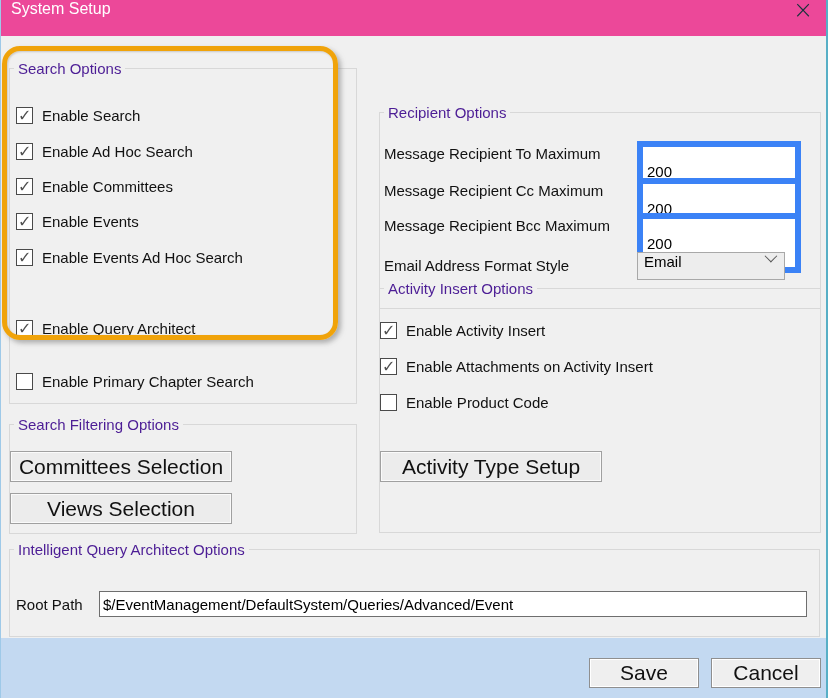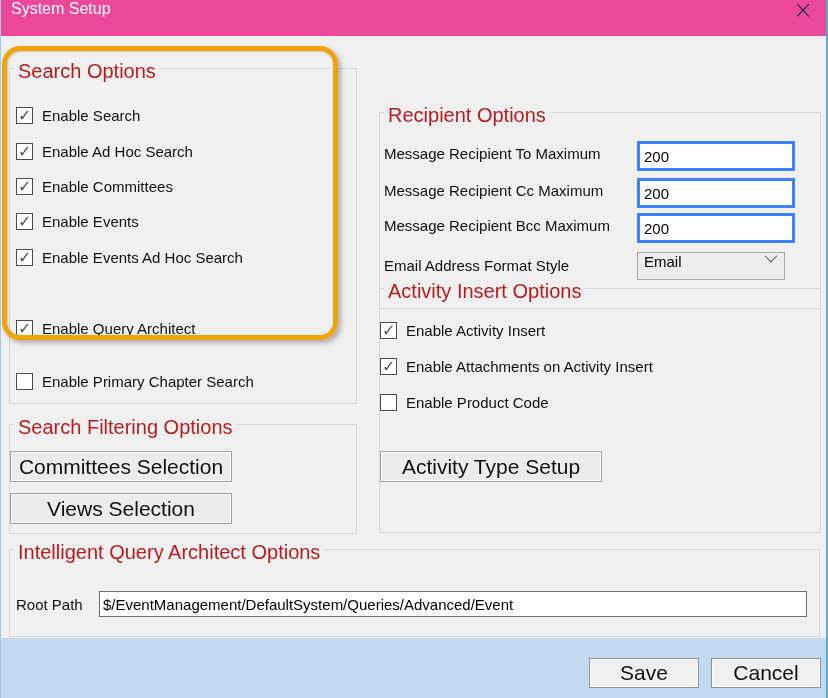--- a/index.html
+++ b/index.html
@@ -23,21 +23,21 @@
   .titlebar .close {
     color:#16333B; font-size:24px; font-weight:300; line-height:20px;
     cursor:default; padding:0 4px; font-family:"DejaVu Sans",sans-serif;
   }
   
   .group {
     position:absolute; border:1px solid #D8D8D8; box-sizing:border-box;
   }
   .group > .gtitle {
     position:absolute; top:-9px; left:4px; background:#F0F0F0;
-    padding:0 4px; font-size:20px; color:#b91c1c; white-space:nowrap;
+    padding:0 4px; font-size:15px; color:#4c1d95; white-space:nowrap;
   }
   
   .highlight {
     position:absolute; left:1px; top:46px; width:336px; height:294px;
     border:5px solid #F0A30A; border-radius:18px; box-sizing:border-box;
     box-shadow:3px 3px 5px rgba(120,120,120,0.55), inset 1px 1px 2px rgba(120,120,120,0.35);
     pointer-events:none; z-index:10;
   }
   
   .cbrow {
@@ -57,21 +57,21 @@
     position:absolute; background:#ECECEC; border:1px solid #A0A0A0;
     box-shadow:inset 0 0 0 1px #FAFAFA; font-size:21px; color:#111;
     display:flex; align-items:center; justify-content:center;
     box-sizing:border-box; cursor:default;
   }
   
   .rrow { position:absolute; left:4px; width:434px; height:26px; }
   .rrow .flabel { font-size:15px; color:#111; line-height:26px; white-space:nowrap; }
   .rrow input {
     position:absolute; left:253px; top:0; width:144px; height:24px;
-    border:3px solid #3b82f6; font-size:15px; padding:0 4px;
+    border:6px solid #3b82f6; font-size:15px; padding:12px 4px;
     font-family:"Liberation Sans", sans-serif; color:#000; background:#FFF;
   }
   .select {
     position:absolute; left:253px; top:0; width:148px; height:28px;
     background:#EDEDED; border:1px solid #A8A8A8; box-sizing:border-box;
     display:flex; align-items:flex-start; justify-content:space-between;
     padding:0 10px 0 6px; font-size:15px; color:#000;
   }
   .chev {
     width:8px; height:8px; border-right:1px solid #555; border-bottom:1px solid #555;

